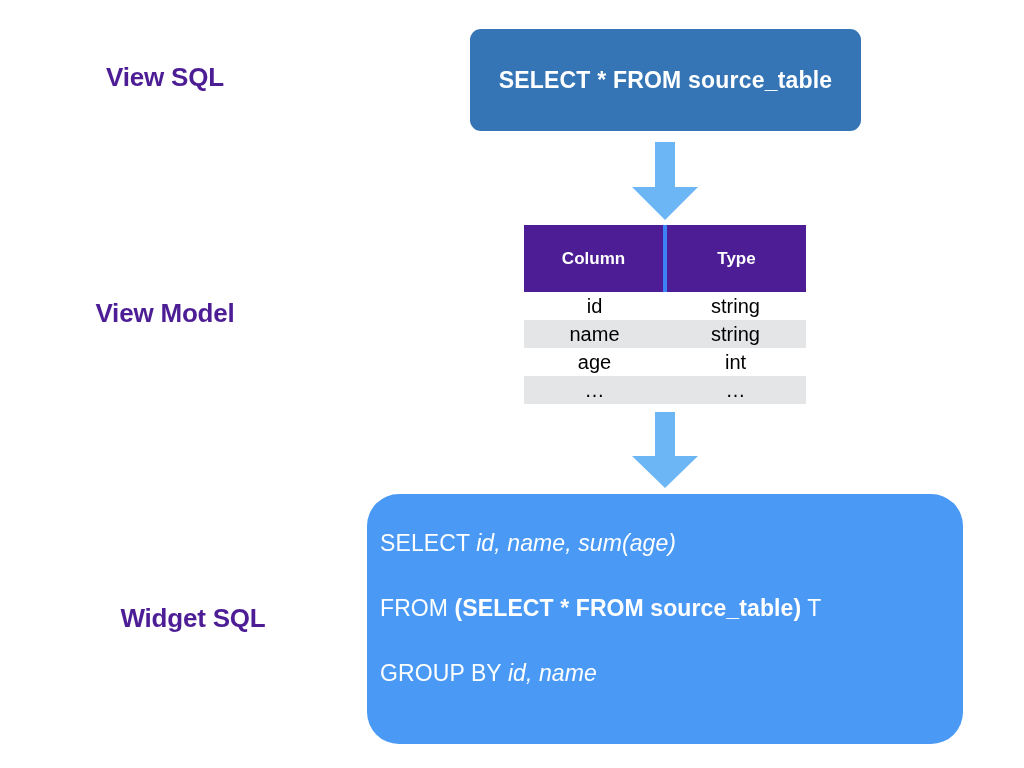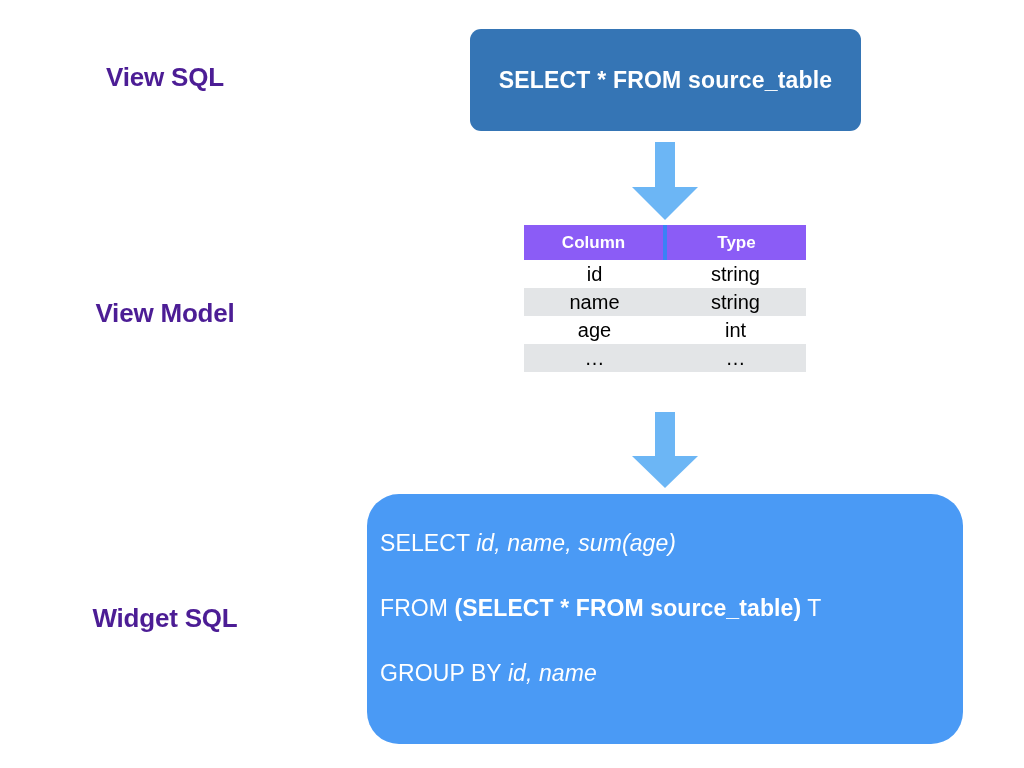--- a/index.html
+++ b/index.html
@@ -27,21 +27,21 @@
     font-size: 26px;
     color: #4c1d95;
     letter-spacing: -0.2px;
     white-space: nowrap;
     text-align: center;
     width: 330px;
     left: 0;
   }
   #label-view-sql    { top: 62px; }
   #label-view-model  { top: 298px; }
-  #label-widget-sql  { top: 603px; }
+  #label-widget-sql  { top: 603px; padding-left: 28px; }
 
   
   #view-sql-box {
     position: absolute;
     left: 470px;
     top: 29px;
     width: 391px;
     height: 102px;
     background: #3575b5;
     border-radius: 11px;
@@ -69,27 +69,27 @@
   
   #view-model-table {
     position: absolute;
     left: 524px;
     top: 225px;
     width: 282px;
     border-collapse: collapse;
     table-layout: fixed;
   }
   #view-model-table th {
-    background: #8b5cf6;
+    background: #4c1d95;
     color: #ffffff;
     font-size: 17px;
     font-weight: bold;
     height: 35px;
     text-align: center;
-    padding: 0;
+    padding: 16px;
   }
   #view-model-table th.col-divider {
     border-left: 4px solid #3b82f6;
   }
   #view-model-table td {
     font-size: 20px;
     color: #000000;
     height: 28px;
     text-align: center;
     padding: 0;

